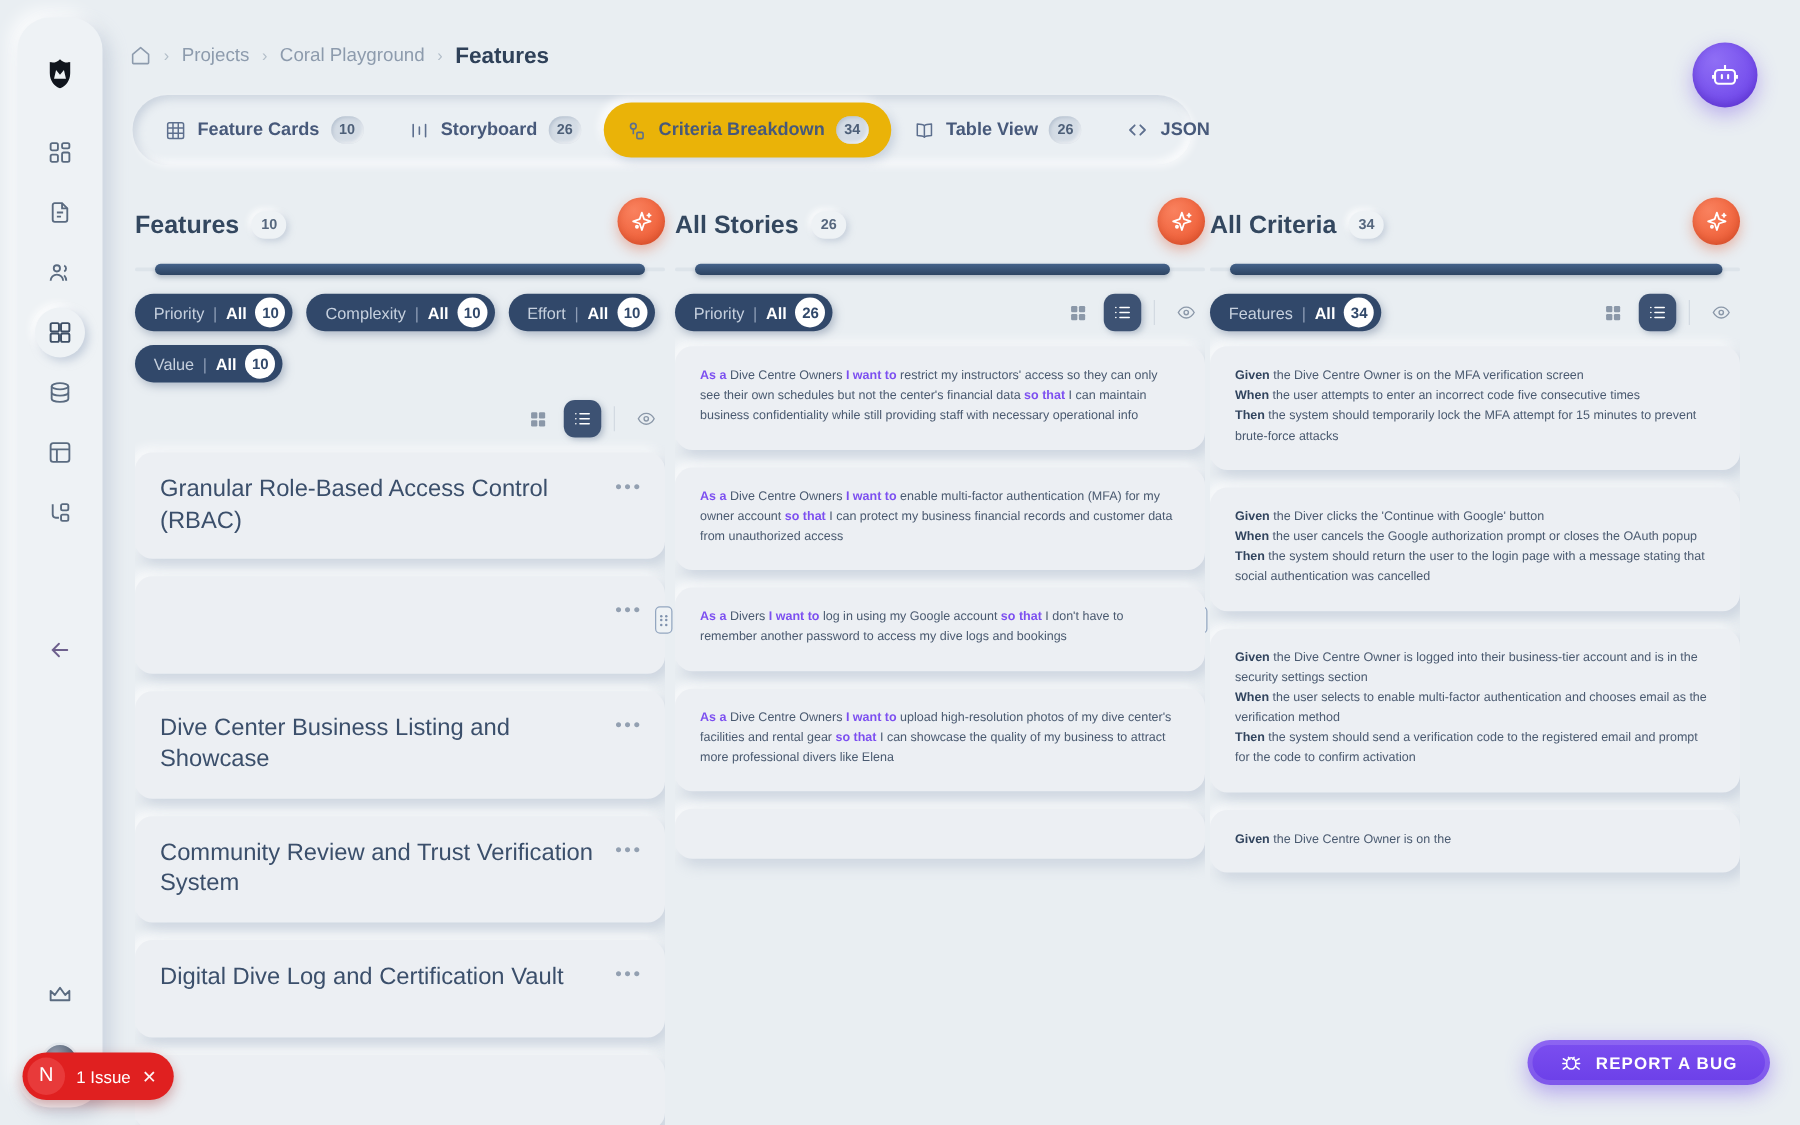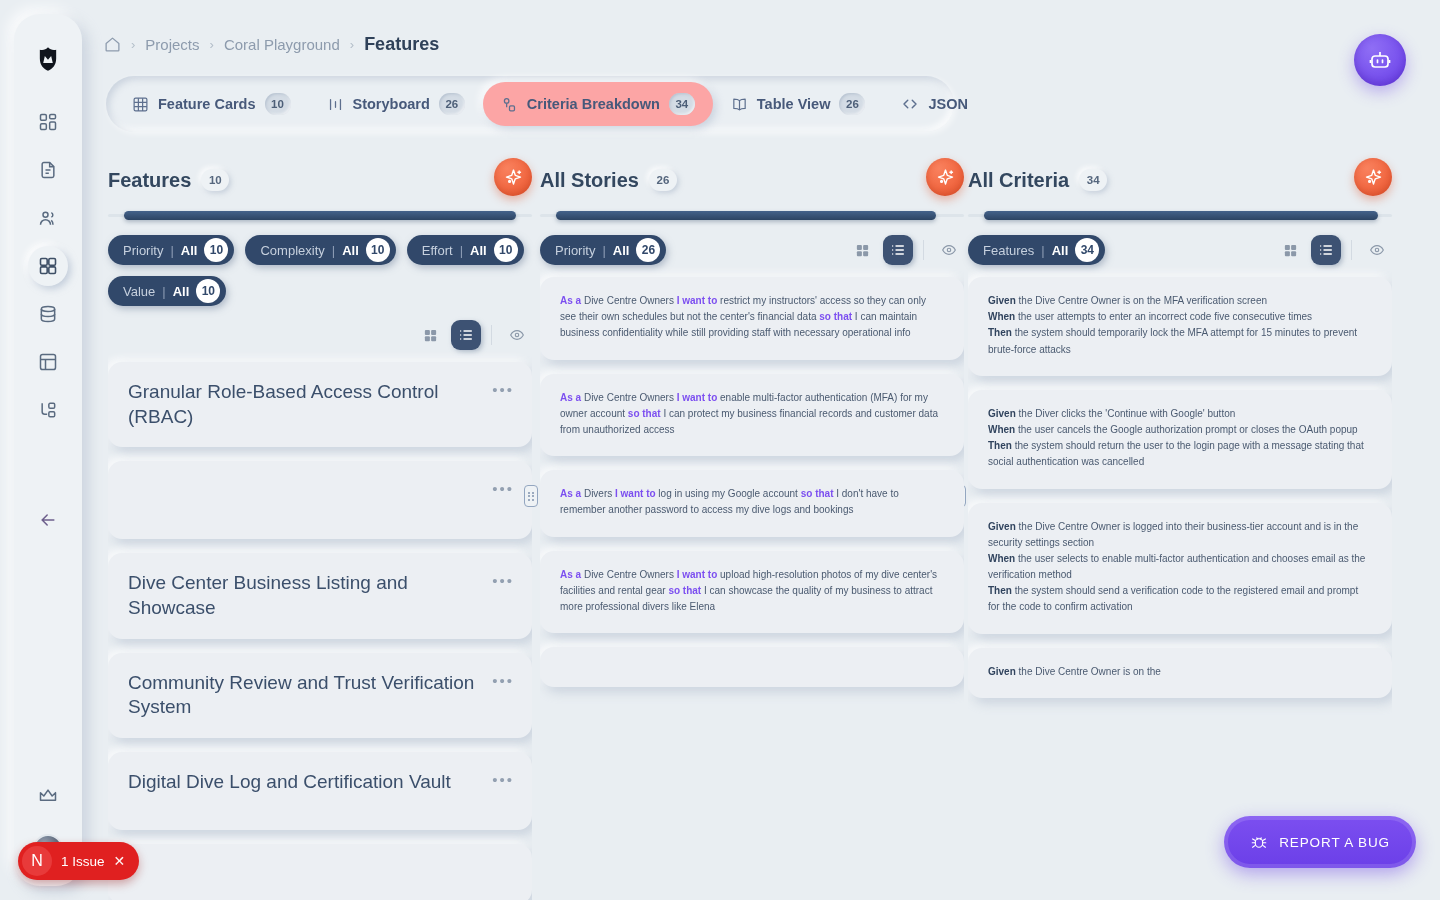--- a/index.html
+++ b/index.html
@@ -76,21 +76,21 @@
                 2px 2px 6px rgba(255,255,255,.55);
     display: flex; align-items: center; padding: 0 8px;
   }
   .tab {
     height: 44px; display: flex; align-items: center; gap: 9px;
     padding: 0 18px; border-radius: 22px; cursor: pointer;
     font-size: 14.5px; font-weight: 700; color: #47597a;
     white-space: nowrap;
   }
   .tab.active {
-    background: #fca5a5;
+    background: #eab308;
     box-shadow: 3px 3px 8px rgba(163,177,198,.48), -3px -3px 8px rgba(255,255,255,.95);
   }
   .tab .ticon { display:flex; align-items:center; color:#5d6f8e; }
   .tab .badge {
     min-width: 26px; height: 22px; padding: 0 6px;
     border-radius: 11px; background: #d4dce5; color: #4d5f78;
     font-size: 11.5px; font-weight: 700;
     display: flex; align-items: center; justify-content: center;
     box-shadow: inset 1px 1px 3px rgba(150,165,185,.55), inset -1px -1px 3px rgba(255,255,255,.8);
   }
@@ -194,24 +194,24 @@
   #issue-badge .n {
     width: 30px; height: 30px; border-radius: 50%; background: #e83a3a;
     display:flex; align-items:center; justify-content:center;
     font-size: 16px; font-weight: 500; color: #fff;
   }
   #issue-badge .x { font-size: 14px; opacity: .95; cursor: pointer; }
 
   
   #report-bug {
     position: absolute; right: 24px; bottom: 32px;
-    height: 52px; padding: 16px 26px; border-radius: 26px;
+    height: 36px; padding: 16px 26px; border-radius: 26px;
     background: linear-gradient(180deg,#7c4ff0,#6b3fe8);
     color: #fff; display: flex; align-items: center; gap: 11px;
-    font-size: 13.5px; font-weight: 400; letter-spacing: .9px;
+    font-size: 13.5px; font-weight: 700; letter-spacing: .9px;
     box-shadow: 0 6px 18px rgba(110,70,230,.45), inset 0 0 0 4px rgba(255,255,255,.13);
     cursor: pointer;
   }
 </style>
 </head>
 <body>
 
 <div id="rail">
   <div class="logo">
     <svg width="28" height="28" viewBox="0 0 24 24" fill="#10151d">

